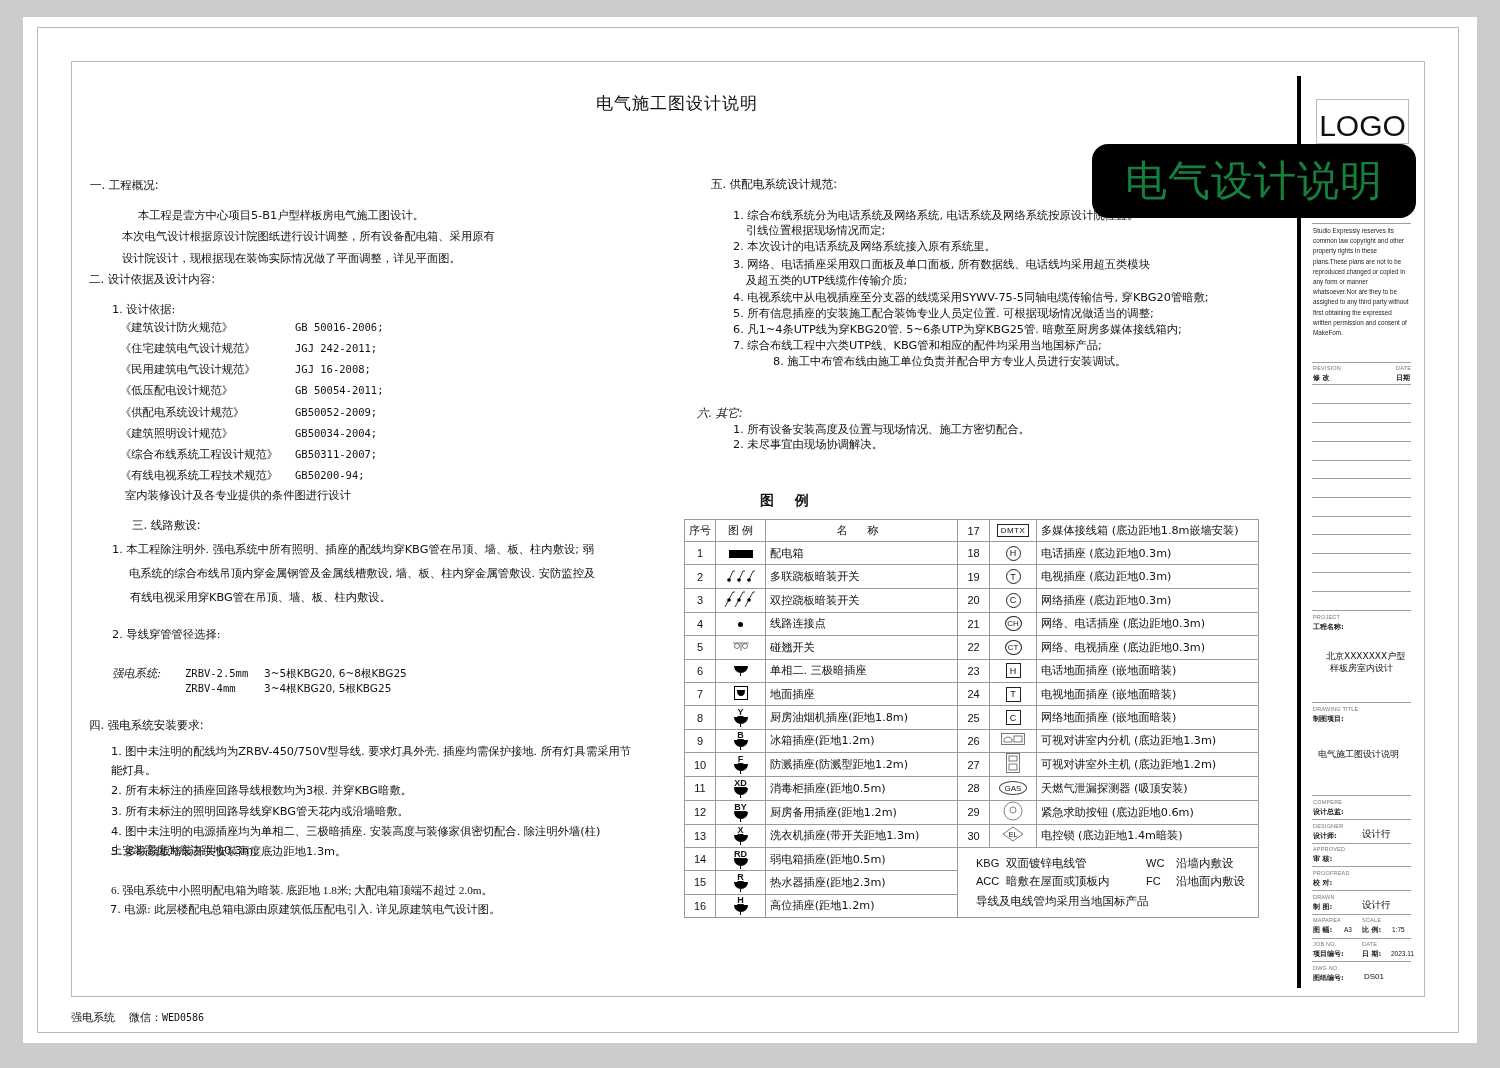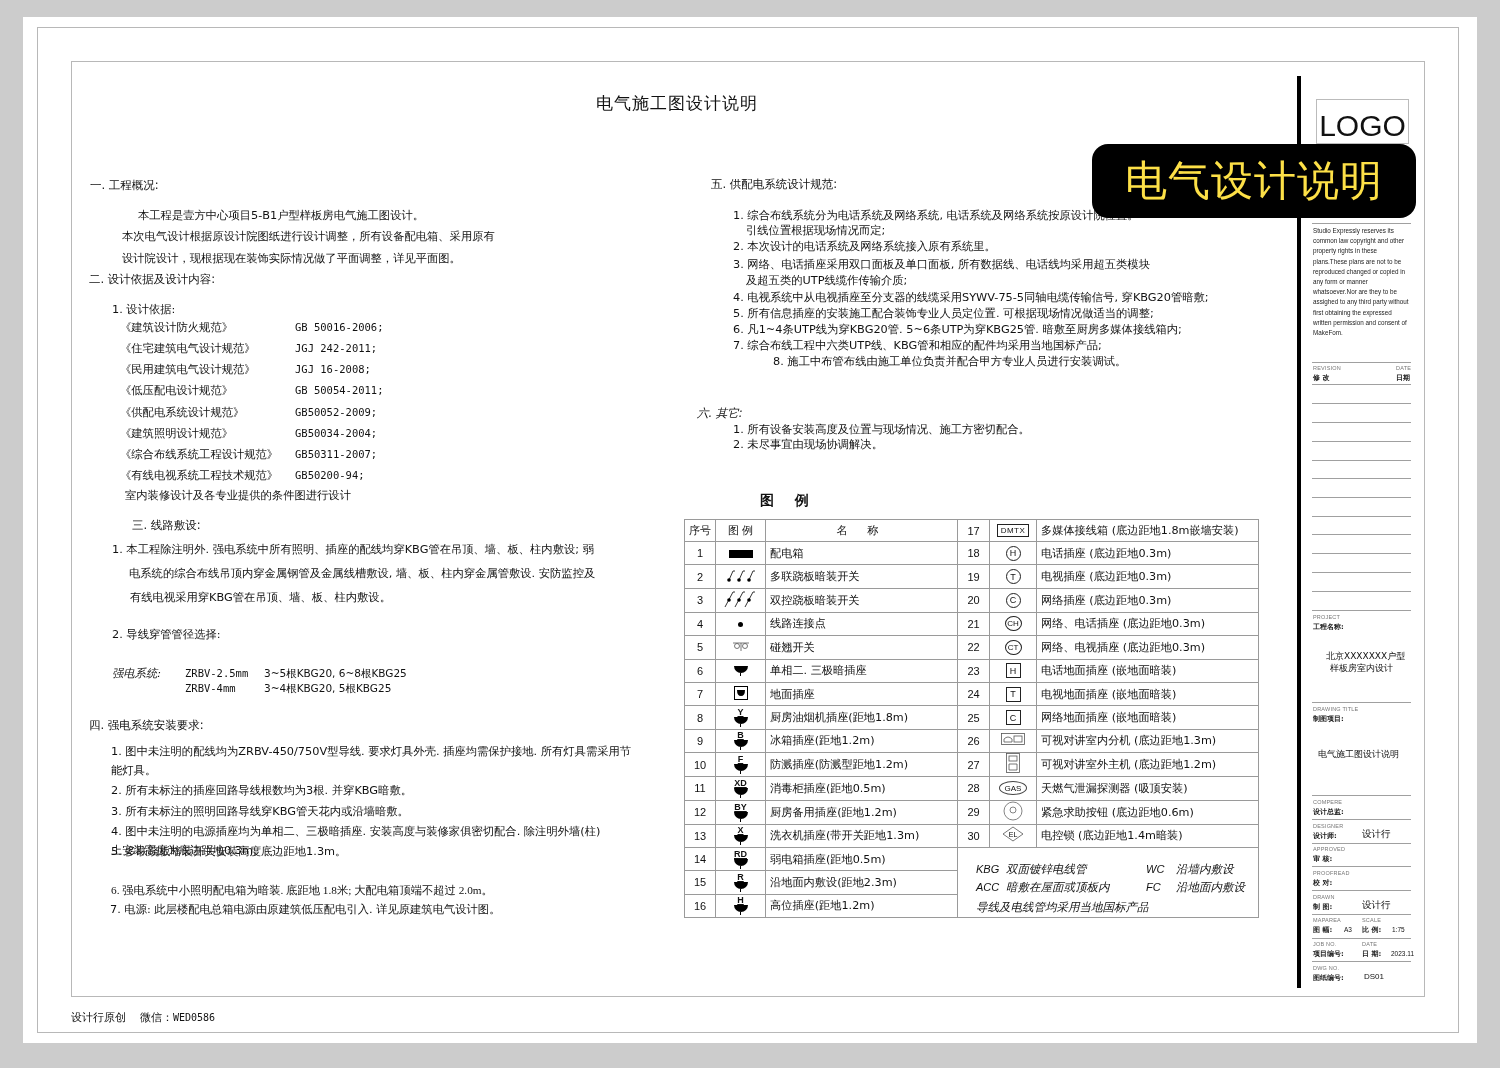--- a/index.html
+++ b/index.html
@@ -23,42 +23,42 @@
   .std-code { font-family: "DejaVu Sans Mono", "Liberation Mono", monospace; font-size: 10.5px; }
 
   
   .legend-title { left: 760px; top: 492px; font-size: 14px; letter-spacing: 8px; font-weight: bold; }
   table.legend { position: absolute; left: 684px; top: 519px; width: 574px; border-collapse: collapse; table-layout: fixed; }
   table.legend td { border: 1px solid #9a9a9a; height: 23.4px; font-size: 11.2px; padding: 0 4px; vertical-align: middle; }
   table.legend td.no { text-align: center; font-family: "Liberation Sans", sans-serif; font-size: 11px; }
   table.legend td.sym { text-align: center; padding: 0; }
   table.legend tr.head td { height: 22px; margin-top: 15px; }
   table.legend td.hname { text-align: center; letter-spacing: 8px; }
-  table.legend td.notes { vertical-align: top; padding: 12px 0 0 18px; border-bottom: 1px solid #9a9a9a; font-style: italic; }
+  table.legend td.notes { vertical-align: top; padding: 6px 0 0 18px; border-bottom: 1px solid #9a9a9a; }
   .note-line { font-size: 11.5px; line-height: 18px; white-space: nowrap; }
   .note-line .k { display: inline-block; width: 30px; font-family: "Liberation Sans", sans-serif; font-size: 11px; }
   .note-line .v { display: inline-block; width: 140px; }
 
   
   .sym-box { display: inline-block; width: 24px; height: 8px; background: #000; vertical-align: middle; }
   .sym-dot { display: inline-block; width: 5px; height: 5px; border-radius: 50%; background: #000; vertical-align: middle; }
   .sym-circle { display: inline-flex; align-items: center; justify-content: center; width: 15px; height: 15px; border: 1px solid #222; border-radius: 50%; font-size: 9px; font-family: "Liberation Sans", sans-serif; vertical-align: middle; }
   .sym-circle.wide { width: 17px; font-size: 8px; }
   .sym-square { display: inline-flex; align-items: center; justify-content: center; width: 15px; height: 15px; border: 1px solid #222; font-size: 9px; font-family: "Liberation Sans", sans-serif; vertical-align: middle; }
   .sym-rect { display: inline-flex; align-items: center; justify-content: center; padding: 0 3px; height: 13px; border: 1px solid #222; font-size: 8px; font-family: "Liberation Sans", sans-serif; letter-spacing: 0.5px; vertical-align: middle; }
   .sym-oval { display: inline-flex; align-items: center; justify-content: center; width: 28px; height: 14px; border: 1px solid #444; border-radius: 50%; font-size: 8px; font-family: "Liberation Sans", sans-serif; vertical-align: middle; }
   .sym-socket { display: inline-flex; flex-direction: column; align-items: center; vertical-align: middle; line-height: 1; }
   .sym-socket .lbl { font-size: 9px; font-family: "Liberation Sans", sans-serif; font-weight: bold; text-decoration: underline; }
   .sym-socket .cup { width: 14px; height: 7px; background: #000; border-radius: 0 0 8px 8px; }
   .sym-socket .stem { width: 1px; height: 3px; background: #000; }
 
   
   .tb-vline { position: absolute; left: 1297px; top: 76px; width: 4px; height: 912px; background: #000; }
   .logo-box { position: absolute; left: 1316px; top: 99px; width: 93px; height: 45px; border: 1px solid #bbb; font-family: "Liberation Sans", sans-serif; font-size: 30px; text-align: center; line-height: 52px; overflow: hidden; }
-  .banner { position: absolute; left: 1092px; top: 144px; width: 324px; height: 74px; background: #000; border-radius: 16px; color: #fde047; font-size: 42px; text-align: center; line-height: 74px; letter-spacing: 1px; }
+  .banner { position: absolute; left: 1092px; top: 144px; width: 324px; height: 74px; background: #000; border-radius: 16px; color: #15803d; font-size: 42px; text-align: center; line-height: 74px; letter-spacing: 1px; }
   .copyright { position: absolute; left: 1313px; top: 226px; width: 98px; font-family: "Liberation Sans", sans-serif; font-size: 6.3px; line-height: 10.2px; color: #222; white-space: normal; }
   .hr { position: absolute; left: 1312px; width: 99px; height: 1px; background: #a0a0a0; }
   .en-lbl { position: absolute; font-family: "Liberation Sans", sans-serif; font-size: 5.5px; color: #777; letter-spacing: 0.2px; }
   .cn-lbl { position: absolute; font-size: 7px; font-weight: bold; color: #222; }
   .tb-val { position: absolute; font-size: 9.5px; }
   .tb-small { position: absolute; font-family: "Liberation Sans", sans-serif; font-size: 6.5px; }
 
   .footer { left: 71px; top: 1010px; font-size: 11px; }
   .footer .mono { font-size: 10px; }
 </style>
@@ -373,21 +373,21 @@
       <div class="note-line" style="margin-top:2px;">导线及电线管均采用当地国标产品</div>
     </td>
   </tr>
   <tr>
     <td class="no">15</td>
     <td class="sym"><span class="sym-socket">
             <span class="lbl">R</span>
             <span class="cup"></span>
             <span class="stem"></span>
           </span></td>
-    <td>沿地面内敷设(距地2.3m)</td>
+    <td>热水器插座(距地2.3m)</td>
   </tr>
   <tr>
     <td class="no">16</td>
     <td class="sym"><span class="sym-socket">
             <span class="lbl">H</span>
             <span class="cup"></span>
             <span class="stem"></span>
           </span></td>
     <td>高位插座(距地1.2m)</td>
   </tr>
@@ -468,15 +468,15 @@
 <div class="en-lbl" style="left:1362px;top:941px;">DATE</div>
 <div class="cn-lbl" style="left:1362px;top:949px;">日  期:</div>
 <div class="tb-small" style="left:1391px;top:950px;">2023.11</div>
 
 <div class="hr" style="top:961px;"></div>
 <div class="en-lbl" style="left:1313px;top:965px;">DWG NO.</div>
 <div class="cn-lbl" style="left:1313px;top:973px;">图纸编号:</div>
 <div class="tb-small" style="left:1364px;top:972px;font-size:8px;">DS01</div>
 
 <div class="abs footer">
-  <span>设计行原创</span>&nbsp;&nbsp;&nbsp;
+  <span>强电系统</span>&nbsp;&nbsp;&nbsp;
   <span>微信：</span><span class="mono">WED0586</span>
 </div>
 
 </body></html>

